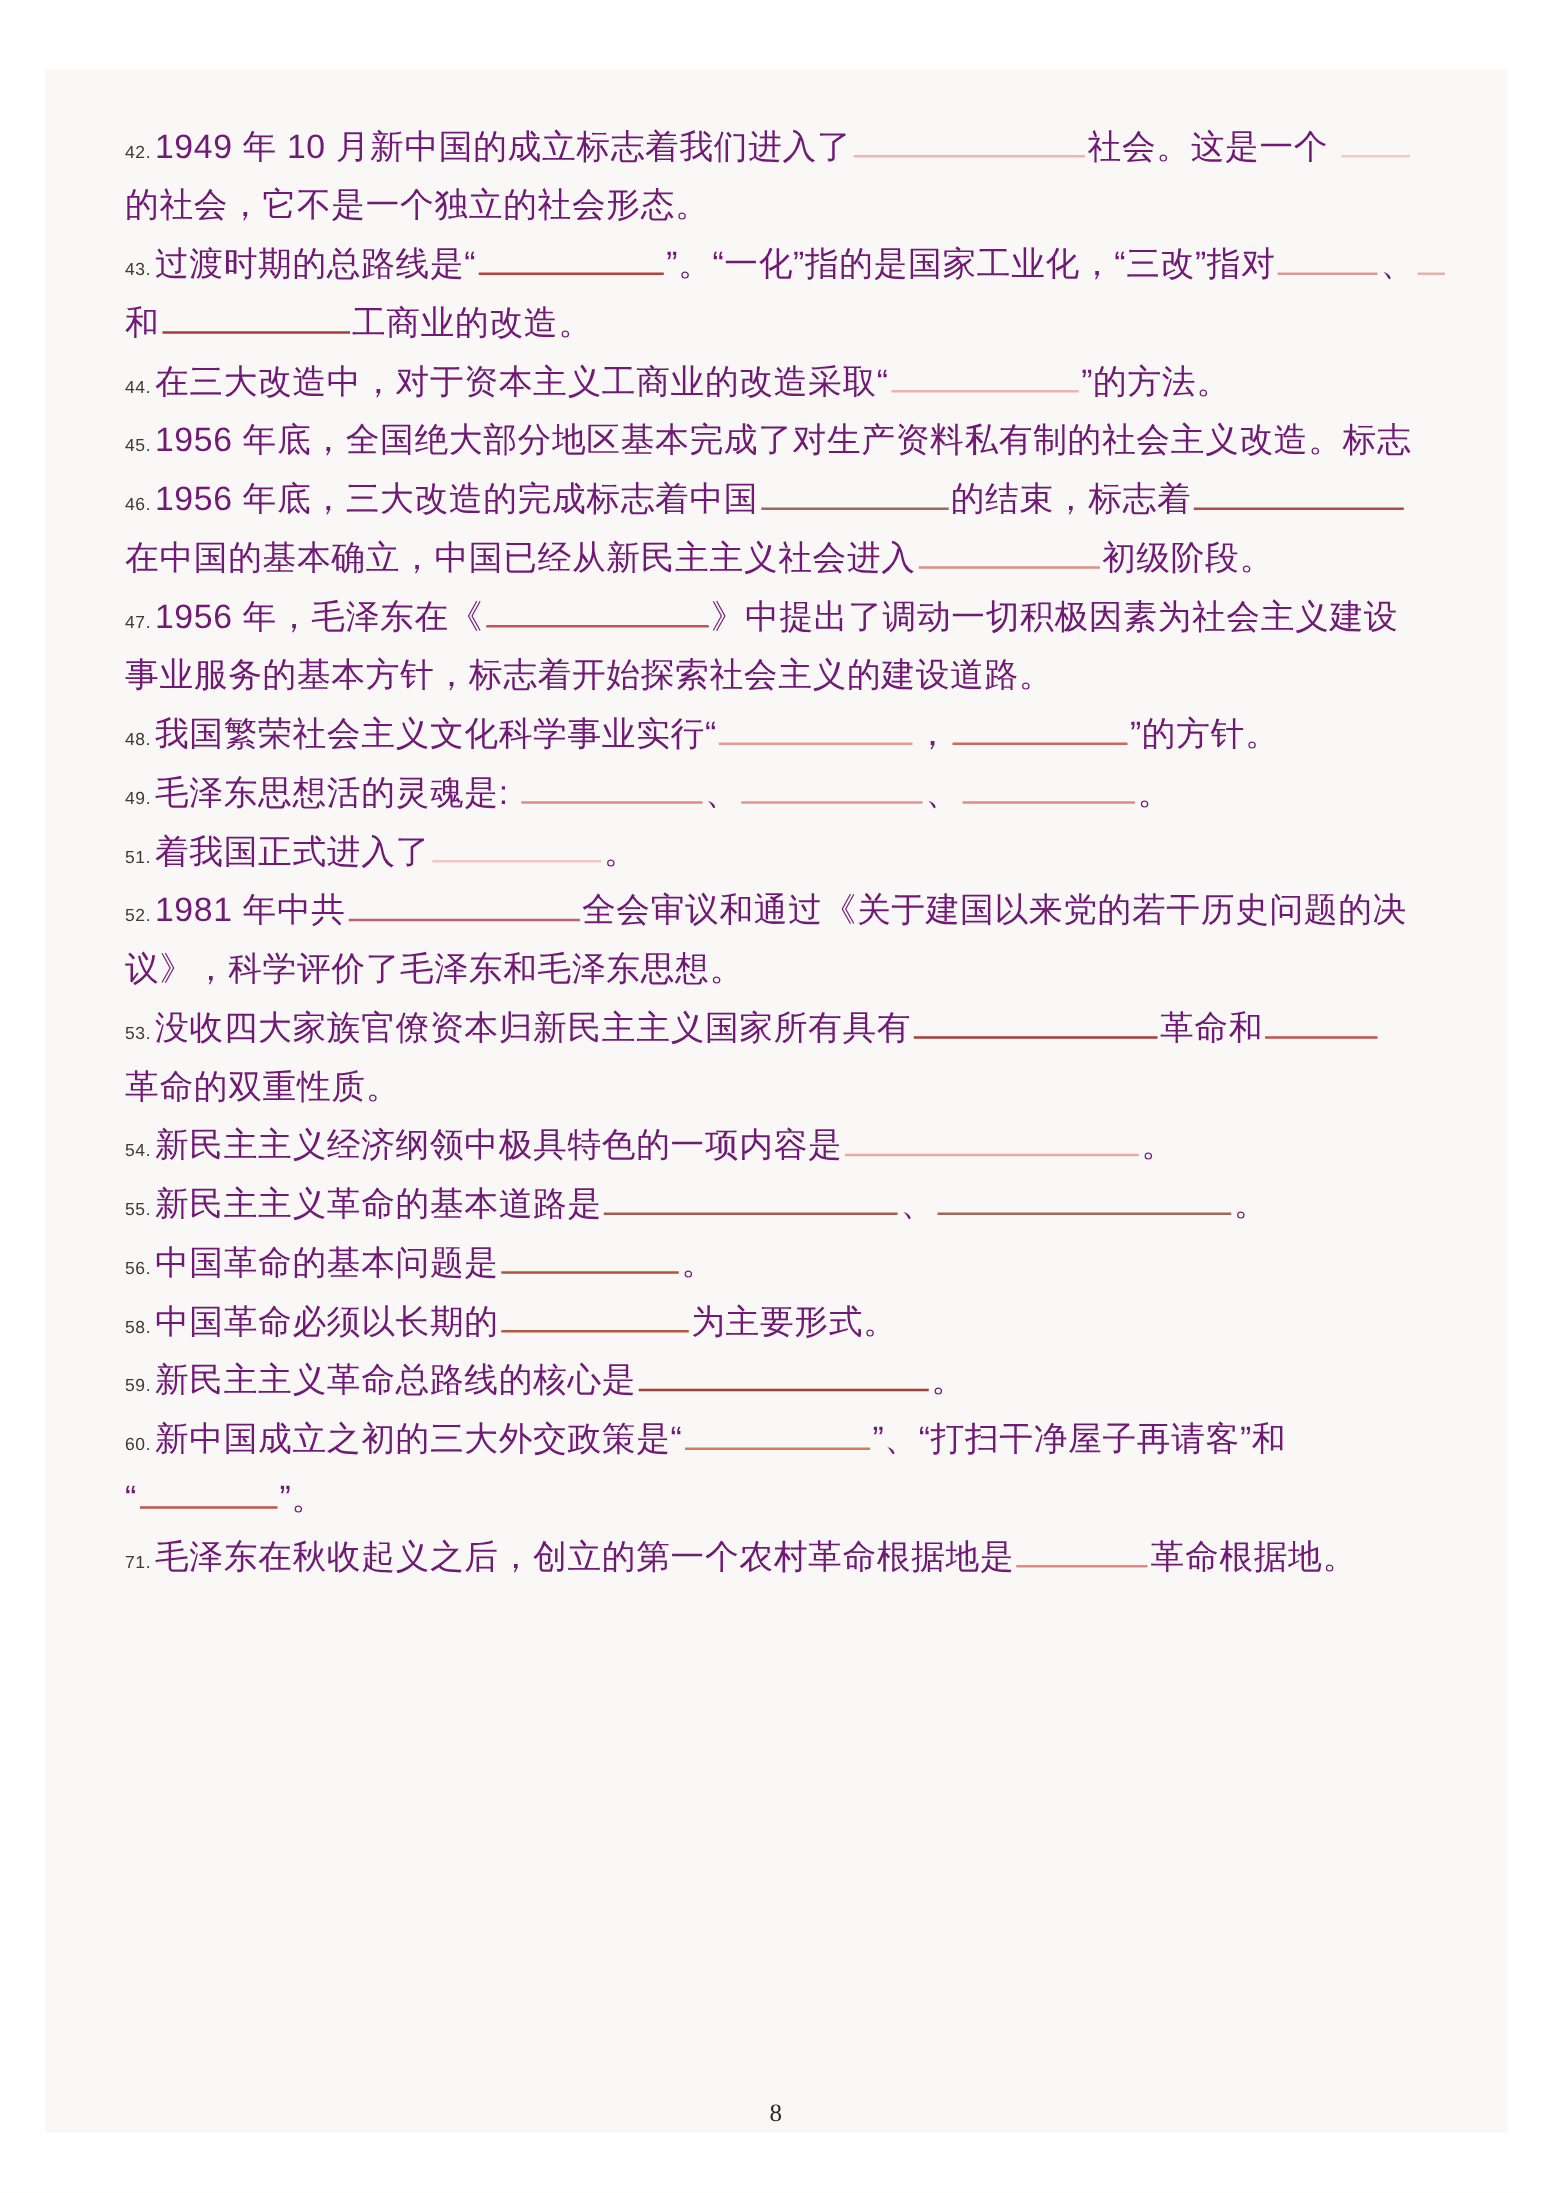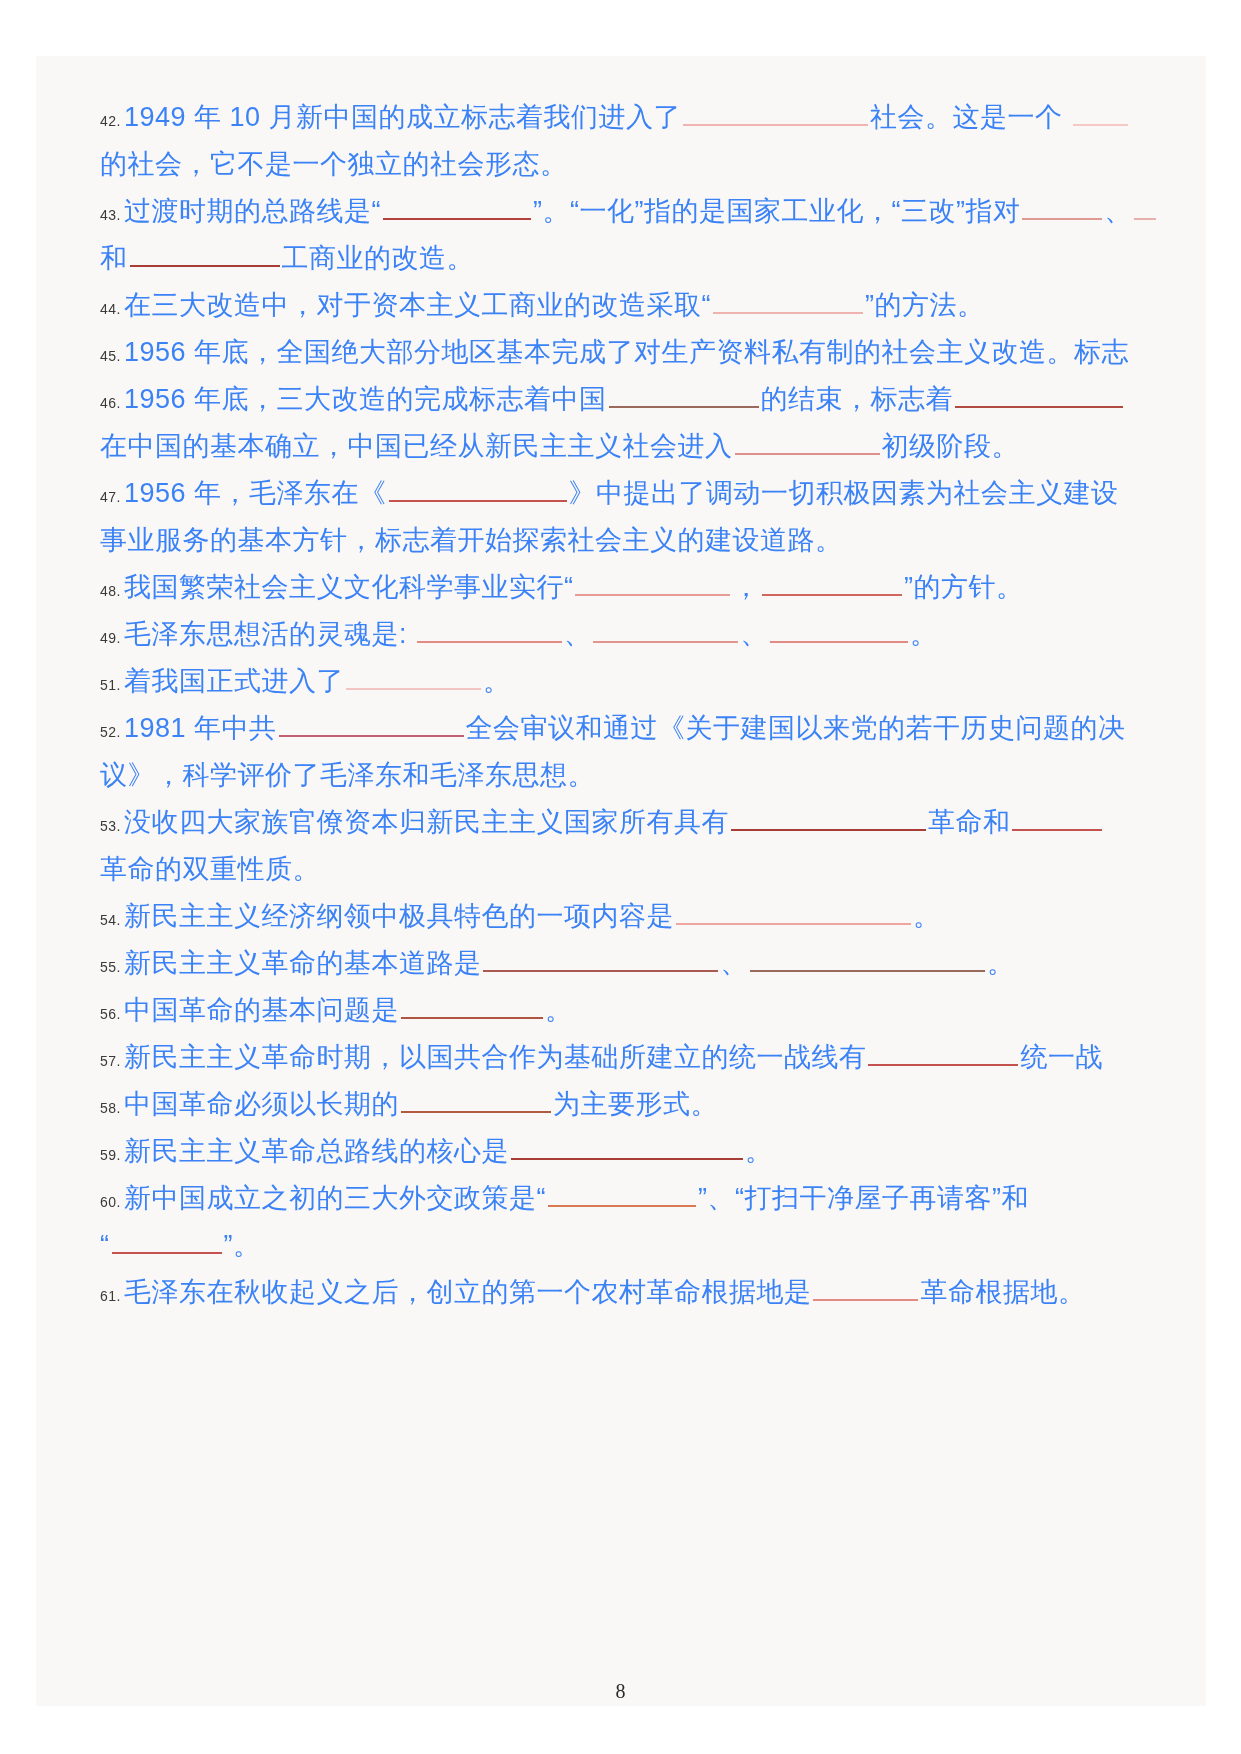--- a/index.html
+++ b/index.html
@@ -36,21 +36,21 @@
   .line {
     height: 47px;
     white-space: nowrap;
   }
   .qnum {
     font-size: 14px;
     color: #3b3a38;
     margin-right: 3px;
   }
   .qtext {
-    color: #3b82f6;
+    color: #701a75;
   }
   .blank {
     display: inline-block;
     height: 0.92em;
     border-bottom: 2px solid #c0504d;
     margin: 0 2px;
     vertical-align: baseline;
   }
   .footer {
     position: absolute;
@@ -82,21 +82,20 @@
       <div class="line"><span class="qnum">48.</span><span class="qtext">我国繁荣社会主义文化科学事业实行“</span><span class="blank" style="width: 155px; border-bottom-color: rgb(232, 154, 148);"></span><span class="qtext">，</span><span class="blank" style="width: 140px; border-bottom-color: rgb(207, 102, 96);"></span><span class="qtext">”的方针。</span></div>
       <div class="line"><span class="qnum">49.</span><span class="qtext">毛泽东思想活的灵魂是: </span><span class="blank" style="width: 145px; border-bottom-color: rgb(226, 139, 133);"></span><span class="qtext">、</span><span class="blank" style="width: 145px; border-bottom-color: rgb(226, 148, 142);"></span><span class="qtext">、</span><span class="blank" style="width: 138px; border-bottom-color: rgb(226, 139, 133);"></span><span class="qtext">。</span></div>
       <div class="line"><span class="qnum">51.</span><span class="qtext">着我国正式进入了</span><span class="blank" style="width: 135px; border-bottom-color: rgb(242, 197, 195);"></span><span class="qtext">。</span></div>
       <div class="line"><span class="qnum">52.</span><span class="qtext">1981 年中共</span><span class="blank" style="width: 185px; border-bottom-color: rgb(192, 96, 114);"></span><span class="qtext">全会审议和通过《关于建国以来党的若干历史问题的决</span></div>
       <div class="line"><span class="qtext">议》，科学评价了毛泽东和毛泽东思想。</span></div>
       <div class="line"><span class="qnum">53.</span><span class="qtext">没收四大家族官僚资本归新民主主义国家所有具有</span><span class="blank" style="width: 195px; border-bottom-color: rgb(168, 61, 56);"></span><span class="qtext">革命和</span><span class="blank" style="width: 90px; border-bottom-color: rgb(196, 82, 78);"></span></div>
       <div class="line"><span class="qtext">革命的双重性质。</span></div>
       <div class="line"><span class="qnum">54.</span><span class="qtext">新民主主义经济纲领中极具特色的一项内容是</span><span class="blank" style="width: 235px; border-bottom-color: rgb(239, 166, 161);"></span><span class="qtext">。</span></div>
       <div class="line"><span class="qnum">55.</span><span class="qtext">新民主主义革命的基本道路是</span><span class="blank" style="width: 235px; border-bottom-color: rgb(170, 90, 80);"></span><span class="qtext">、</span><span class="blank" style="width: 235px; border-bottom-color: rgb(154, 106, 92);"></span><span class="qtext">。</span></div>
       <div class="line"><span class="qnum">56.</span><span class="qtext">中国革命的基本问题是</span><span class="blank" style="width: 142px; border-bottom-color: rgb(176, 84, 64);"></span><span class="qtext">。</span></div>
-      <div class="line"><span class="qnum">57.</span><span class="qtext">新民主主义革命时期，以国共合作为基础所建立的统一战线有</span><span class="blank" style="width: 150px; border-bottom-color: rgb(196, 82, 78);"></span><span class="qtext">统一战</span></div>
       <div class="line"><span class="qnum">58.</span><span class="qtext">中国革命必须以长期的</span><span class="blank" style="width: 150px; border-bottom-color: rgb(179, 90, 66);"></span><span class="qtext">为主要形式。</span></div>
       <div class="line"><span class="qnum">59.</span><span class="qtext">新民主主义革命总路线的核心是</span><span class="blank" style="width: 232px; border-bottom-color: rgb(168, 61, 56);"></span><span class="qtext">。</span></div>
       <div class="line"><span class="qnum">60.</span><span class="qtext">新中国成立之初的三大外交政策是“</span><span class="blank" style="width: 148px; border-bottom-color: rgb(217, 122, 82);"></span><span class="qtext">”、“打扫干净屋子再请客”和</span></div>
       <div class="line"><span class="qtext">“</span><span class="blank" style="width: 110px; border-bottom-color: rgb(196, 82, 78);"></span><span class="qtext">”。</span></div>
-      <div class="line"><span class="qnum">61.</span><span class="qtext">毛泽东在秋收起义之后，创立的第一个农村革命根据地是</span><span class="blank" style="width: 105px; border-bottom-color: rgb(226, 139, 133);"></span><span class="qtext">革命根据地。</span></div>
+      <div class="line"><span class="qnum">71.</span><span class="qtext">毛泽东在秋收起义之后，创立的第一个农村革命根据地是</span><span class="blank" style="width: 105px; border-bottom-color: rgb(226, 139, 133);"></span><span class="qtext">革命根据地。</span></div>
     </div>
   <div class="footer">8</div>
 </div>
 
 </body></html>

